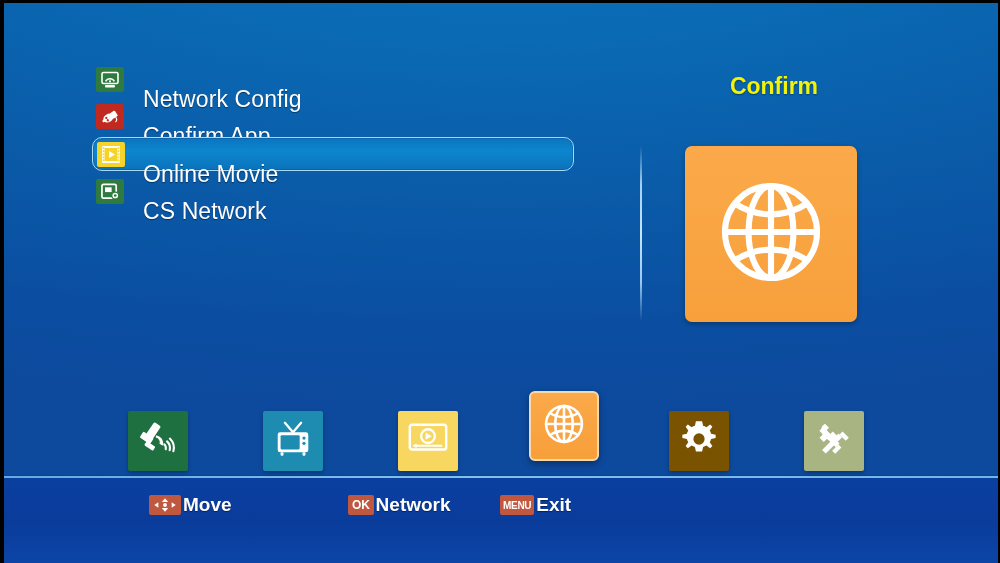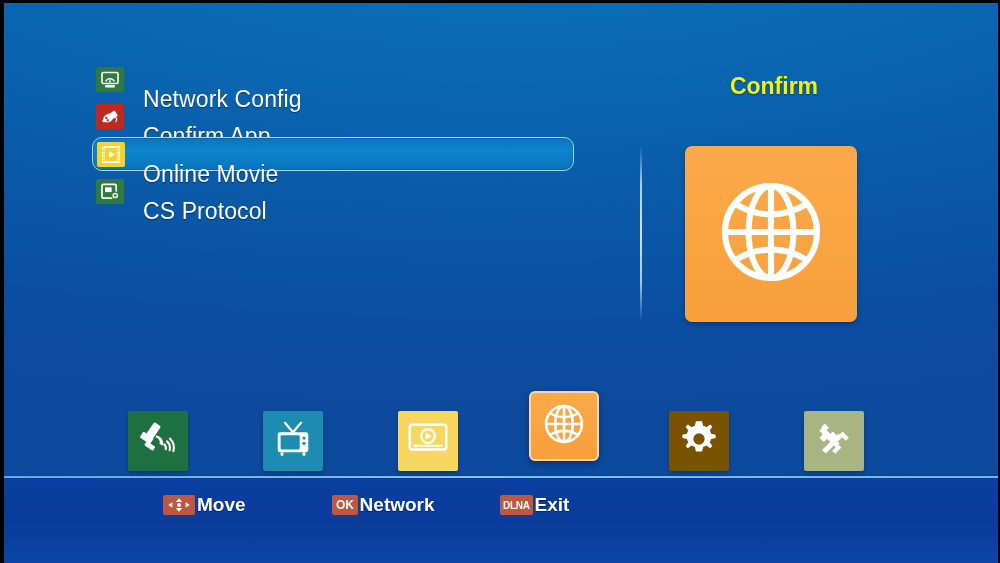--- a/index.html
+++ b/index.html
@@ -122,22 +122,22 @@
     height:20px;min-width:22px;padding:0 4px;box-sizing:border-box;
     display:flex;align-items:center;justify-content:center;
     font-size:12px;font-weight:bold;letter-spacing:-.2px;
   }
   .key.dpad{width:32px;padding:0;}
   .key.menu{font-size:10px;letter-spacing:-.3px;padding:0 3px;}
   .hint .txt{
     color:#ffffff;font-size:19px;font-weight:bold;margin-left:2px;
     text-shadow:0 1px 1px rgba(0,0,0,.45);
   }
-  #h-move{left:159px;}
-  #h-ok{left:328px;}
+  #h-move{left:145px;}
+  #h-ok{left:344px;}
   #h-exit{left:496px;}
 </style>
 </head>
 <body>
 
 <div id="screen">
 
   <div class="bg-top"></div>
   <div class="bg-bottom"></div>
   <div class="hsep"></div>
@@ -201,21 +201,21 @@
 
     <div class="row">
       <span class="ico ic-cs">
         <svg width="21" height="19" viewBox="0 0 22 20">
           <rect x="2" y="2.5" width="15" height="14.5" rx="1.6" fill="none" stroke="#fff" stroke-width="1.8"></rect>
           <rect x="5.2" y="5.6" width="7" height="5" fill="#fff"></rect>
           <circle cx="16" cy="14.2" r="3.6" fill="#fff" stroke="#2f7a3e" stroke-width="1.2"></circle>
           <circle cx="16" cy="14.2" r="1.4" fill="#2f7a3e"></circle>
         </svg>
       </span>
-      <span class="lbl">CS Protocol</span>
+      <span class="lbl">CS Network</span>
     </div>
 
   </div>
 
   <div id="rightTitle">Confirm</div>
 
   <div id="bigTile">
     <span>
       <svg width="118" height="118" viewBox="0 0 100 100">
         <g fill="none" stroke="#ffffff" stroke-width="5.2" stroke-linecap="round">
@@ -337,19 +337,19 @@
       </span>
       <span class="txt">Move</span>
     </div>
 
     <div class="hint" id="h-ok">
       <span class="key">OK</span>
       <span class="txt">Network</span>
     </div>
 
     <div class="hint" id="h-exit">
-      <span class="key menu">DLNA</span>
+      <span class="key menu">MENU</span>
       <span class="txt">Exit</span>
     </div>
 
   </div>
 
 </div>
 
 </body></html>

